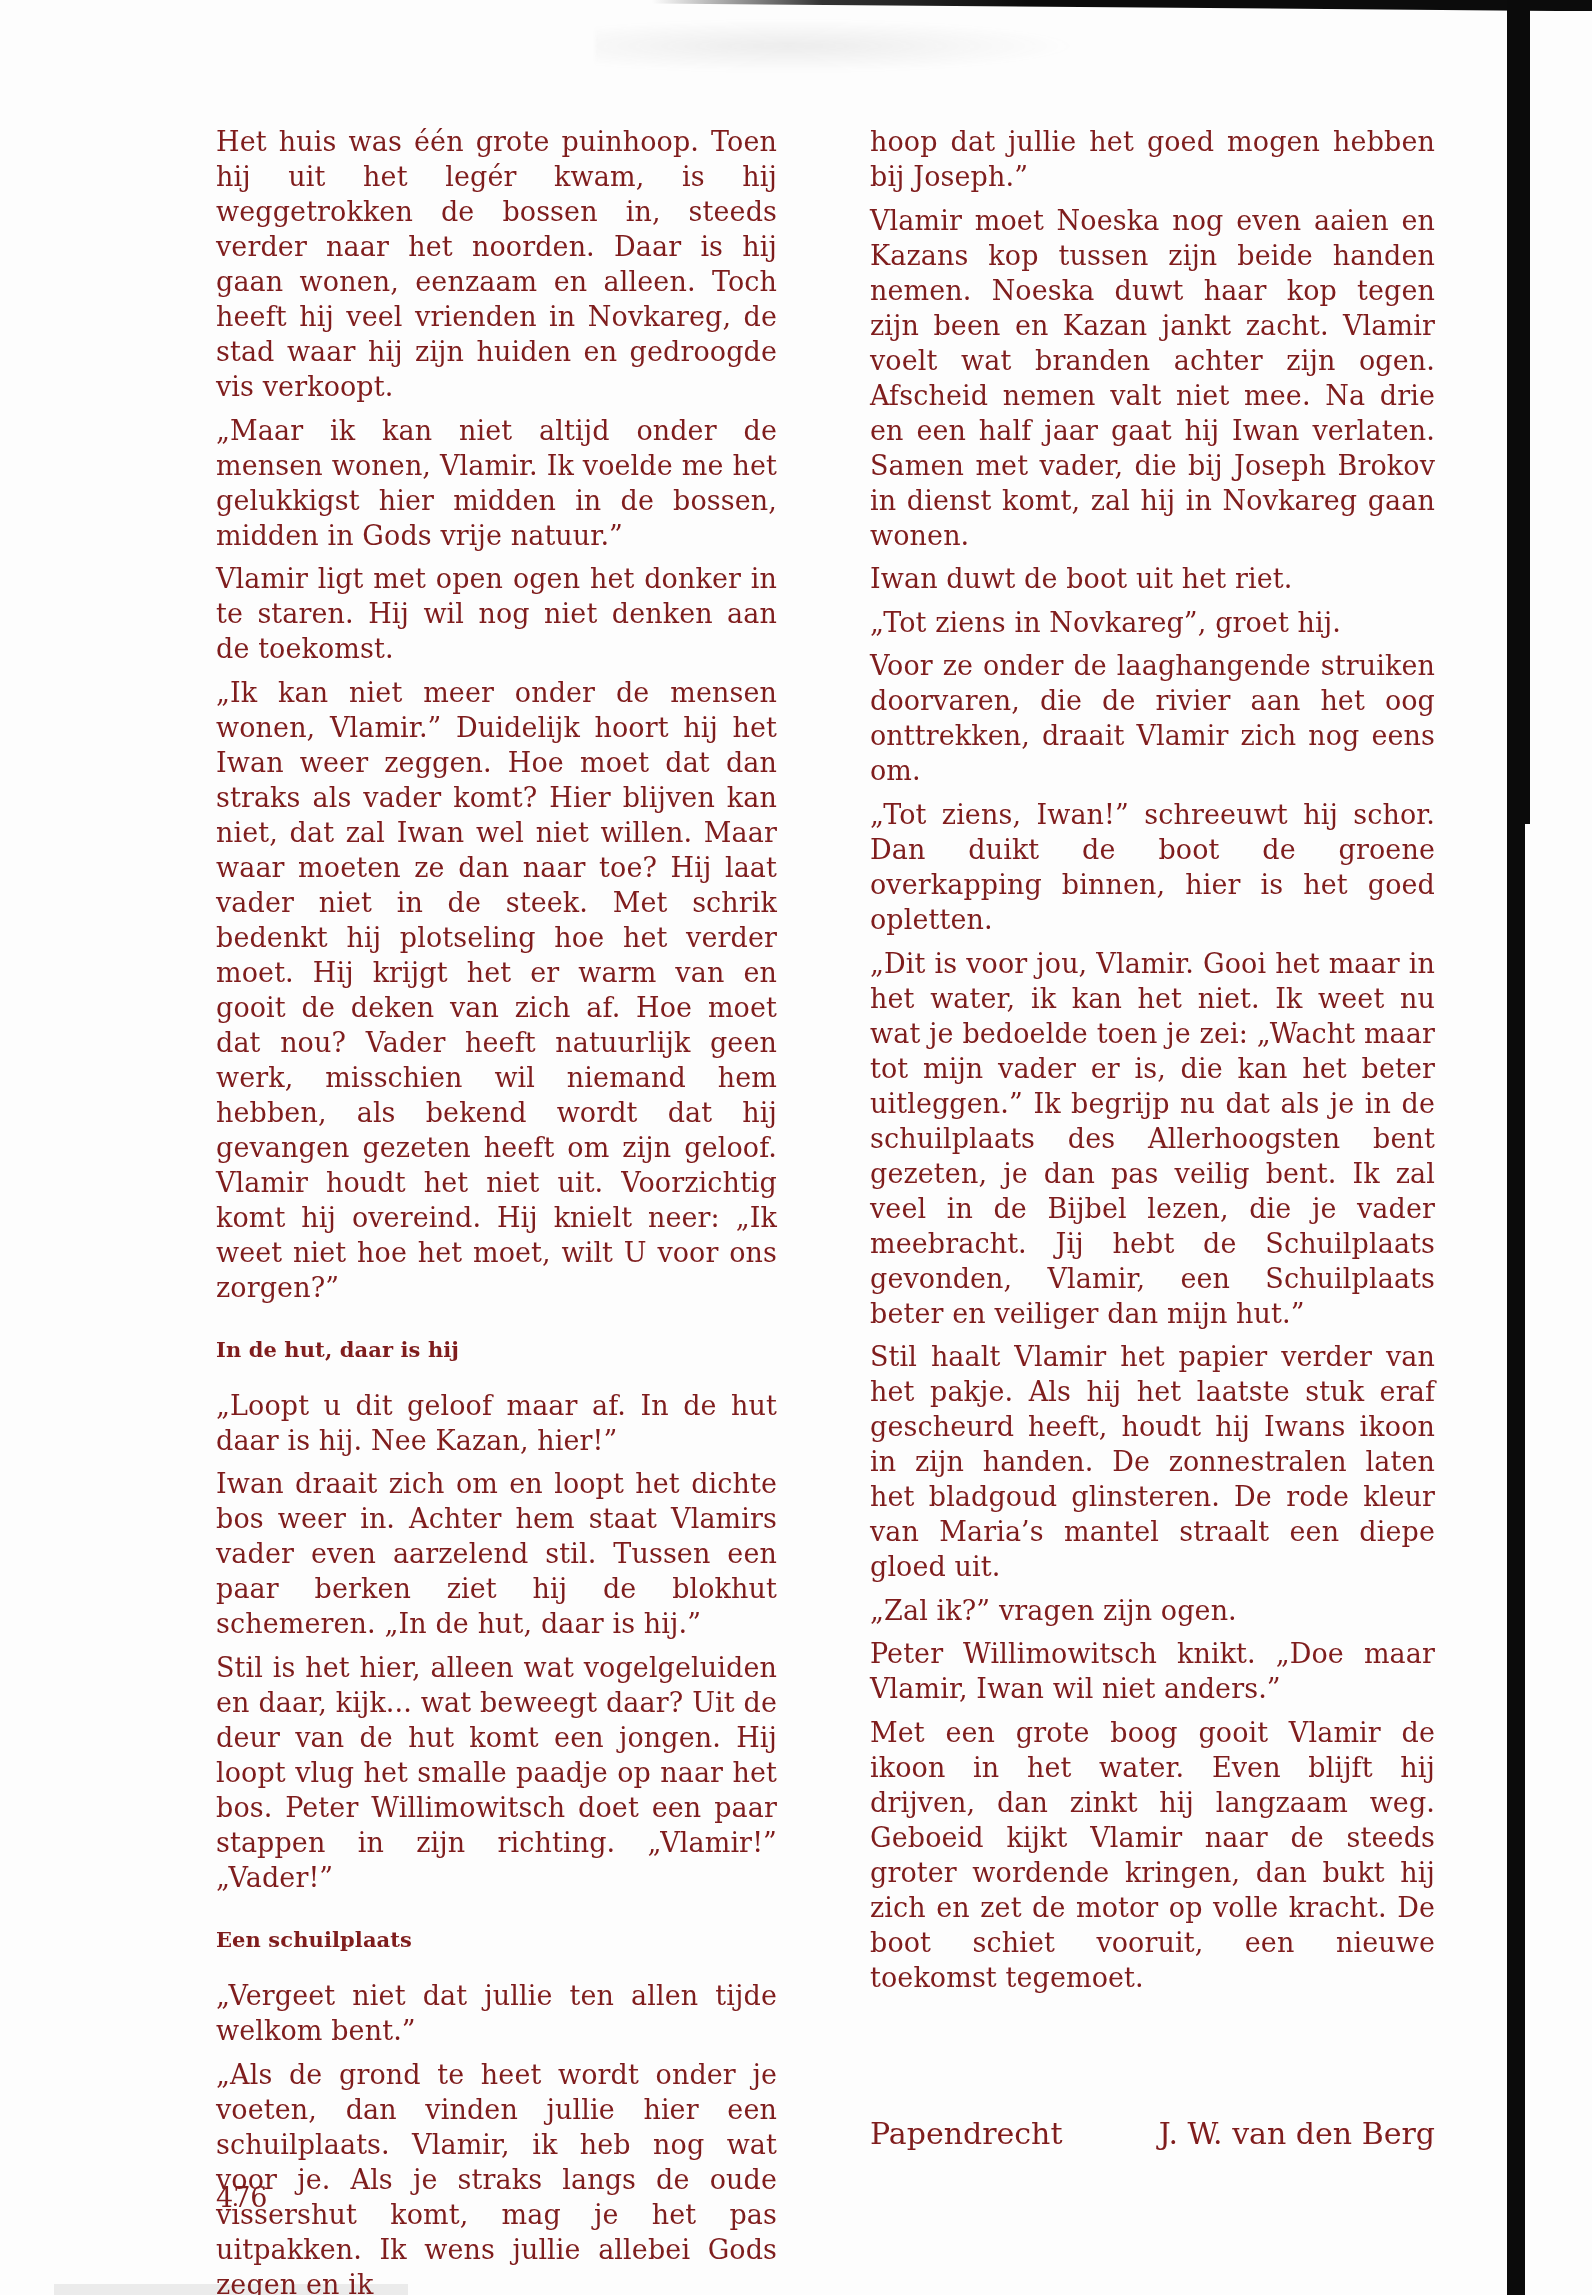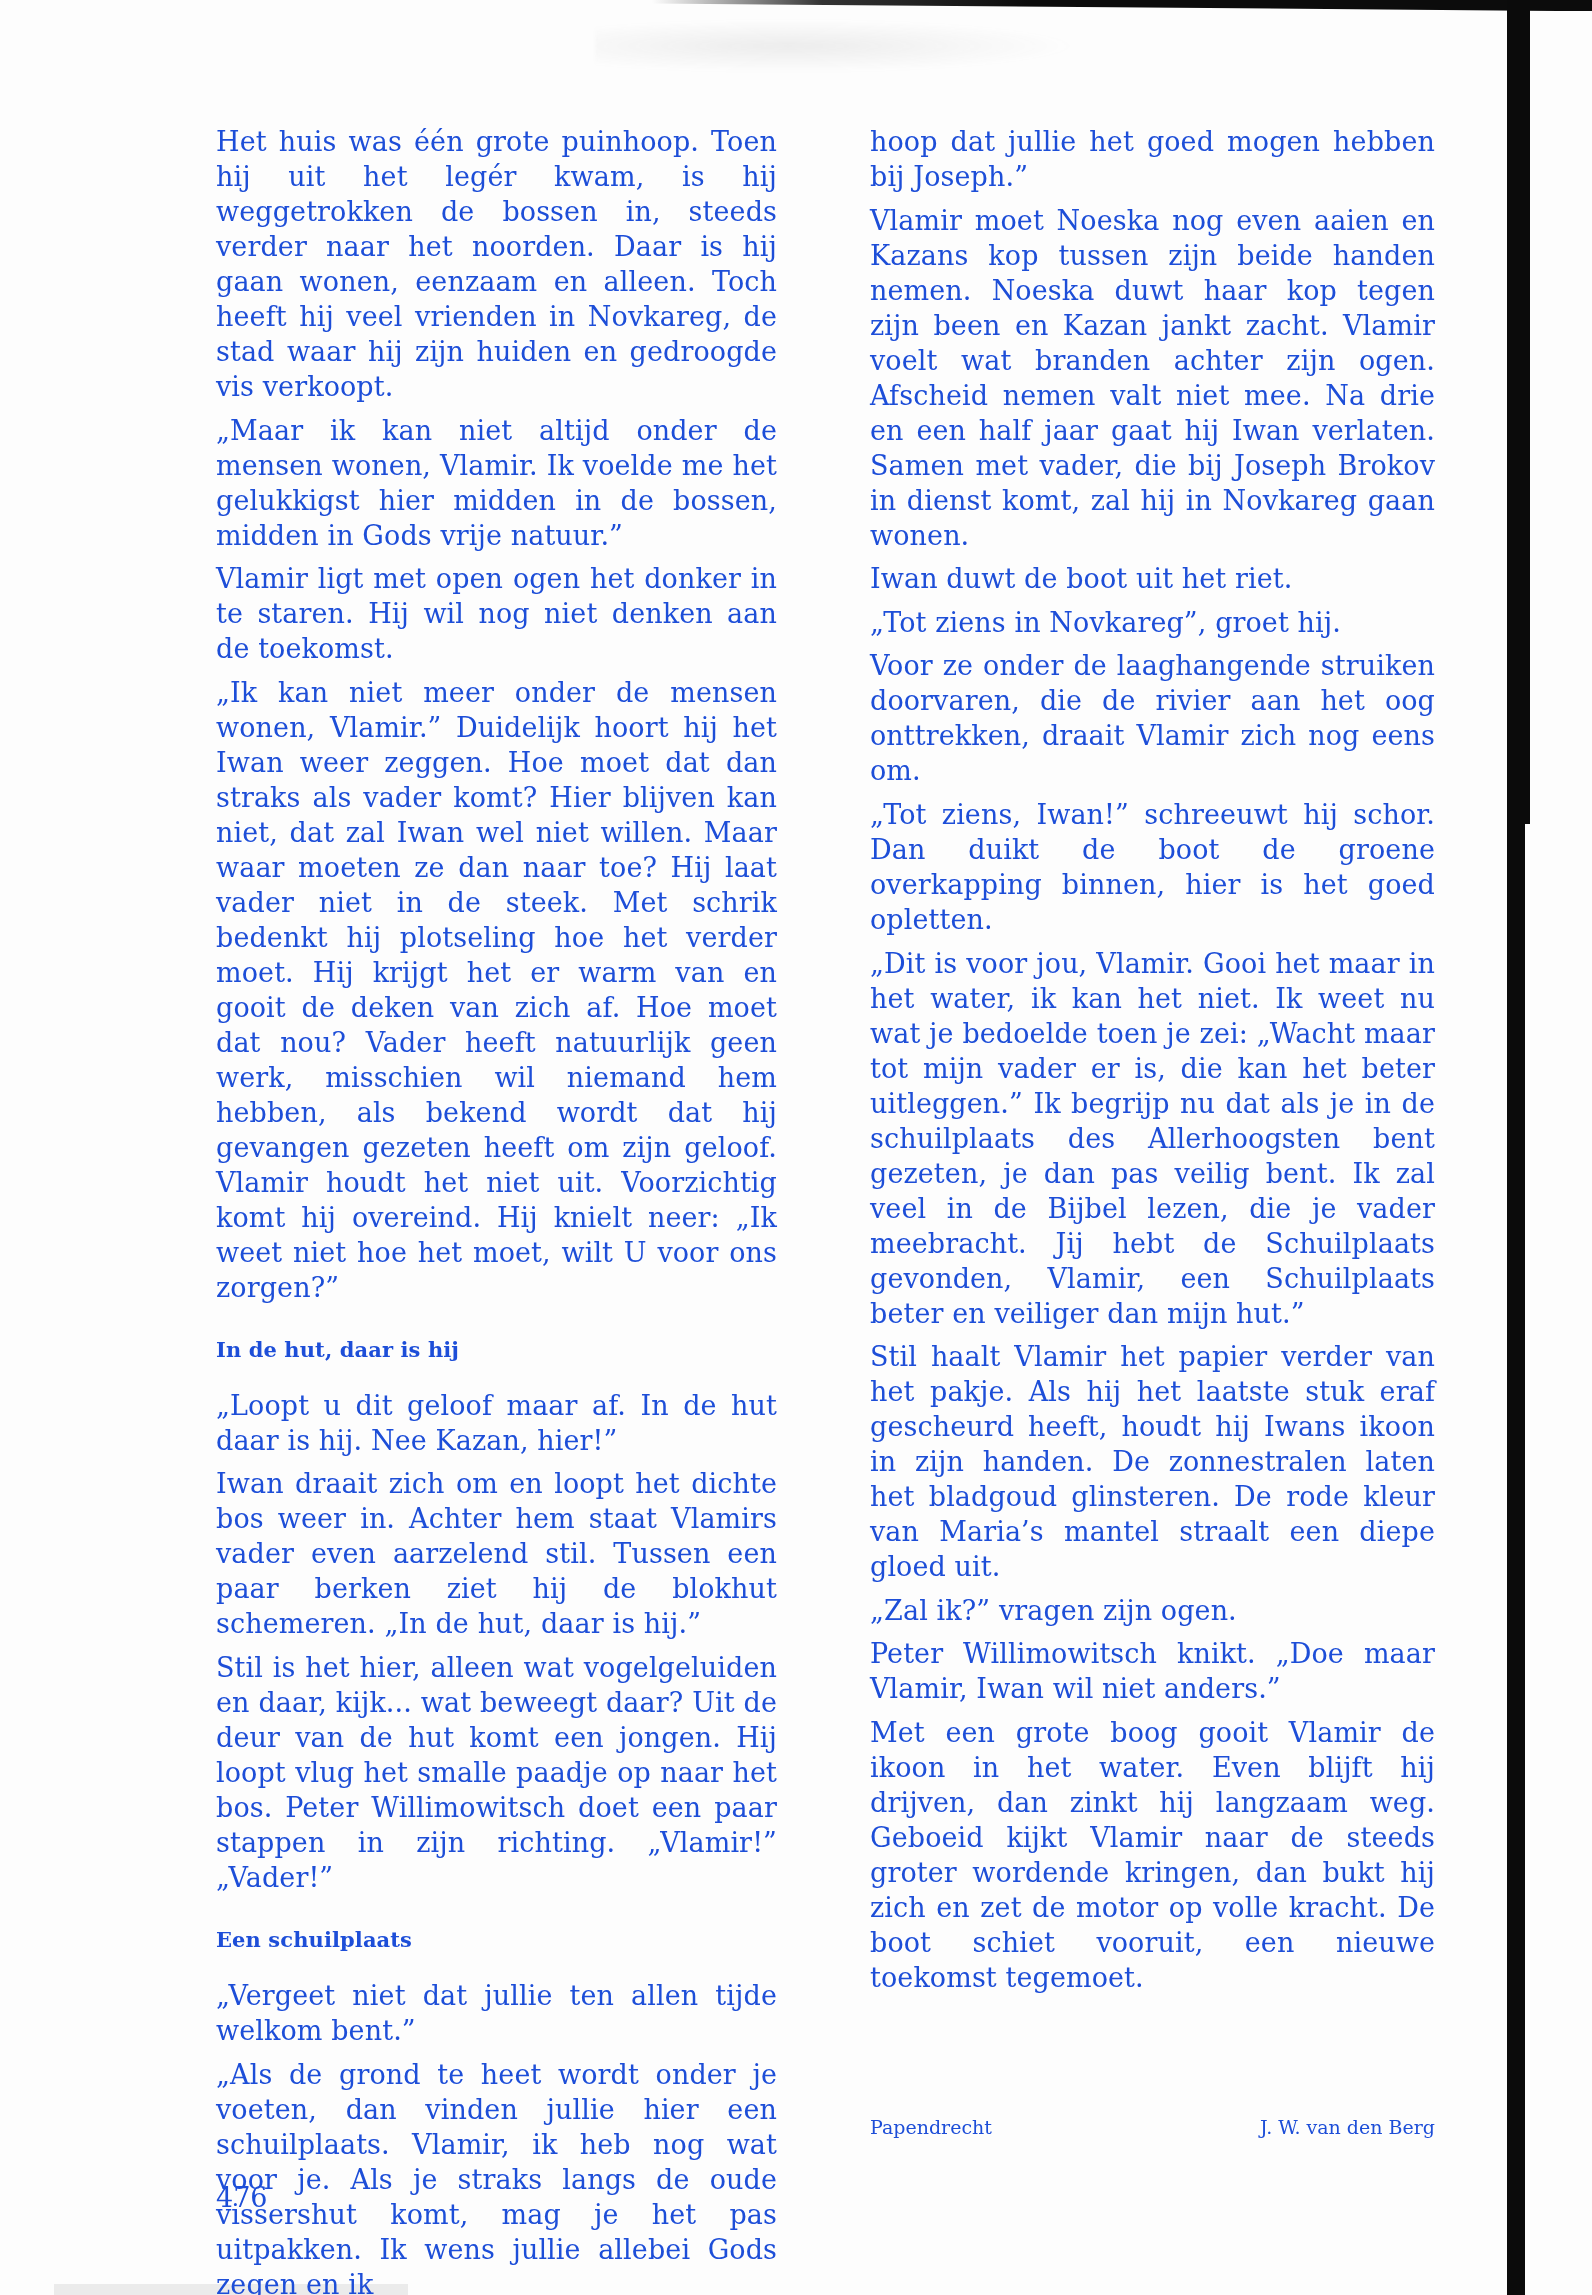--- a/index.html
+++ b/index.html
@@ -6,21 +6,21 @@
     margin: 0;
     padding: 0;
     background: #ffffff;
   }
   .page {
     position: relative;
     width: 1592px;
     height: 2295px;
     background: #fdfdfd;
     font-family: "DejaVu Serif", serif;
-    color: #1d4ed8;
+    color: #7f1d1d;
     overflow: hidden;
   }
   
   .top-bar {
     position: absolute;
     top: 0; left: 652px; right: 0;
     height: 11.2px;
     background: linear-gradient(to right, rgba(17,17,17,0), rgba(17,17,17,0.85) 18%, #0c0c0c 40%);
     clip-path: polygon(0 0, 100% 0, 100% 100%, 0 32%);
   }
@@ -75,21 +75,21 @@
     left: 216px; top: 2182px;
     font-size: 27px;
     text-align: center;
   }
   .footer-row {
     position: absolute;
     left: 870px; top: 2116px;
     width: 565px;
     display: flex;
     justify-content: space-between;
-    font-size: 19px;
+    font-size: 30px;
   }
 </style>
 </head>
 <body>
 
 <div class="page">
 
   <div class="bleed"></div>
   <div class="top-bar"></div>
   <div class="right-bar"></div>

